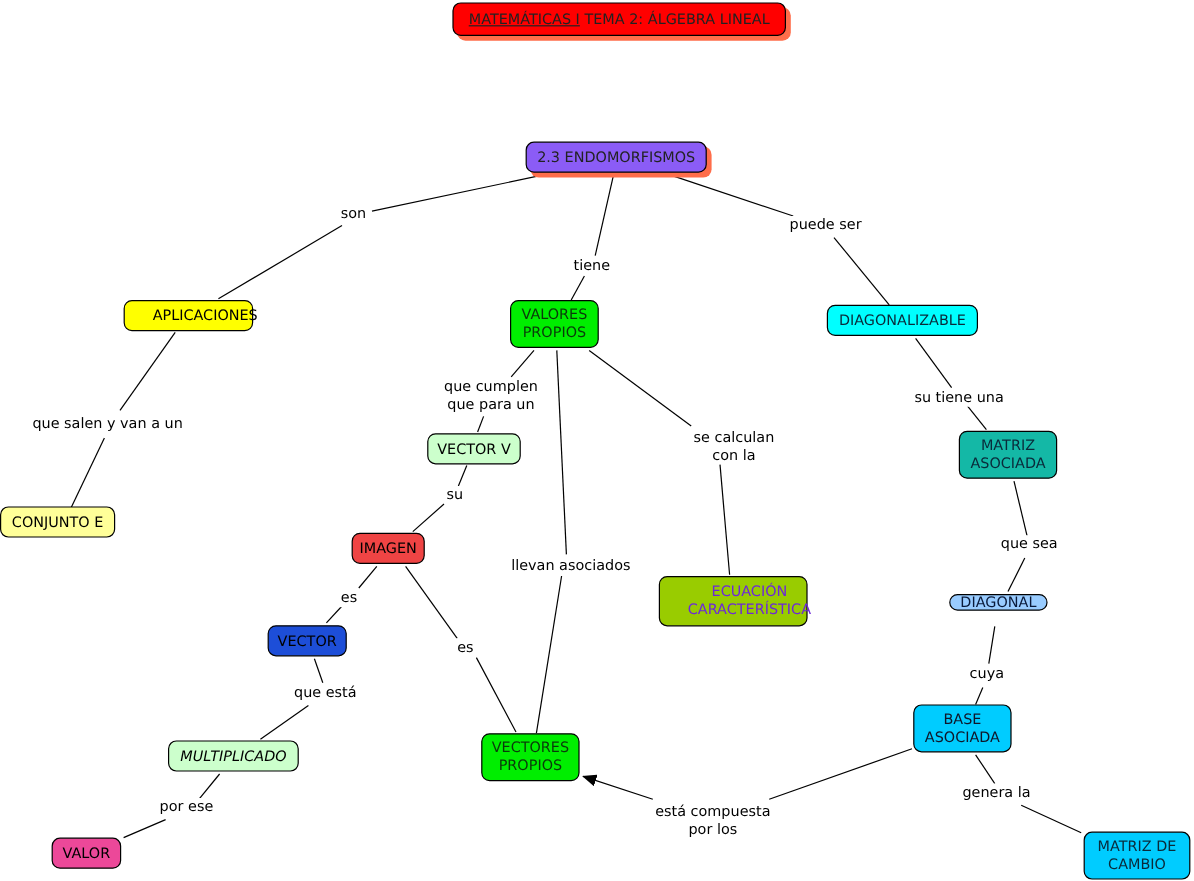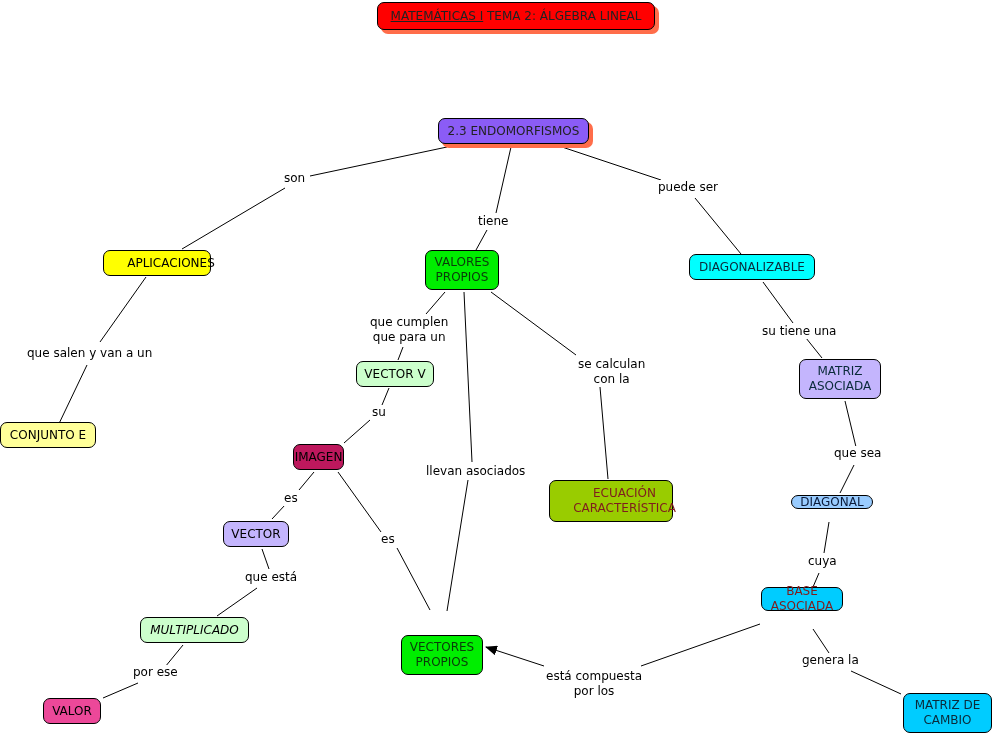--- a/index.html
+++ b/index.html
@@ -88,42 +88,42 @@
 
 <div class="node" style="left:103px; top:250px; width:108px; height:26px; background:#ffff00;padding-left:32px;">APLICACIONES</div>
 
 <div class="node" style="left:0px; top:422px; width:96px; height:26px; background:#ffff99;">CONJUNTO E</div>
 
 <div class="node" style="left:425px; top:250px; width:74px; height:40px; background:#00ee00; color:#0a3a0a;">VALORES
 PROPIOS</div>
 
 <div class="node" style="left:689px; top:254px; width:126px; height:26px; background:#00ffff; color:#0a2a3a;">DIAGONALIZABLE</div>
 
-<div class="node" style="left:799px; top:359px; width:82px; height:40px; background:#c4b5fd; color:#0a2a3a;">MATRIZ
+<div class="node" style="left:799px; top:359px; width:82px; height:40px; background:#14b8a6; color:#0a2a3a;">MATRIZ
 ASOCIADA</div>
 
 <div class="node" style="left:356px; top:361px; width:78px; height:26px; background:#ccffcc;">VECTOR V</div>
 
-<div class="node" style="left:293px; top:444px; width:51px; height:26px; background:#be185d;">IMAGEN</div>
+<div class="node" style="left:293px; top:444px; width:61px; height:26px; background:#ef4444;">IMAGEN</div>
 
-<div class="node" style="left:223px; top:521px; width:66px; height:26px; background:#c4b5fd;">VECTOR</div>
+<div class="node" style="left:223px; top:521px; width:66px; height:26px; background:#1d4ed8;">VECTOR</div>
 
 <div class="node" style="left:140px; top:617px; width:109px; height:26px; background:#ccffcc;font-style:italic;">MULTIPLICADO</div>
 
 <div class="node" style="left:43px; top:698px; width:58px; height:26px; background:#ec4899;">VALOR</div>
 
-<div class="node" style="left:401px; top:611px; width:82px; height:40px; background:#00ee00; color:#0a3a0a;margin-top:24px;">VECTORES
+<div class="node" style="left:401px; top:611px; width:82px; height:40px; background:#00ee00; color:#0a3a0a;">VECTORES
 PROPIOS</div>
 
-<div class="node" style="left:549px; top:480px; width:124px; height:42px; background:#99cc00; color:#7f1d1d;padding-left:31px;">ECUACIÓN
+<div class="node" style="left:549px; top:480px; width:124px; height:42px; background:#99cc00; color:#6d28d9;padding-left:31px;">ECUACIÓN
 CARACTERÍSTICA</div>
 
 <div class="node" style="left:791px; top:495px; width:82px; height:14px; background:#99ccff; color:#0a1a3a;">DIAGONAL</div>
 
-<div class="node" style="left:761px; top:587px; width:82px; height:24px; background:#00ccff; color:#7f1d1d;">BASE
+<div class="node" style="left:761px; top:587px; width:82px; height:40px; background:#00ccff; color:#0f172a;">BASE
 ASOCIADA</div>
 
 <div class="node" style="left:903px; top:693px; width:89px; height:40px; background:#00ccff; color:#0a2a3a;">MATRIZ DE
 CAMBIO</div>
 
 <div class="label" style="left:282px; top:171px;">son</div>
 <div class="label" style="left:476px; top:214px;">tiene</div>
 <div class="label" style="left:656px; top:180px;">puede ser</div>
 <div class="label" style="left:25px; top:346px;">que salen y van a un</div>
 <div class="label" style="left:368px; top:315px;">que cumplen

